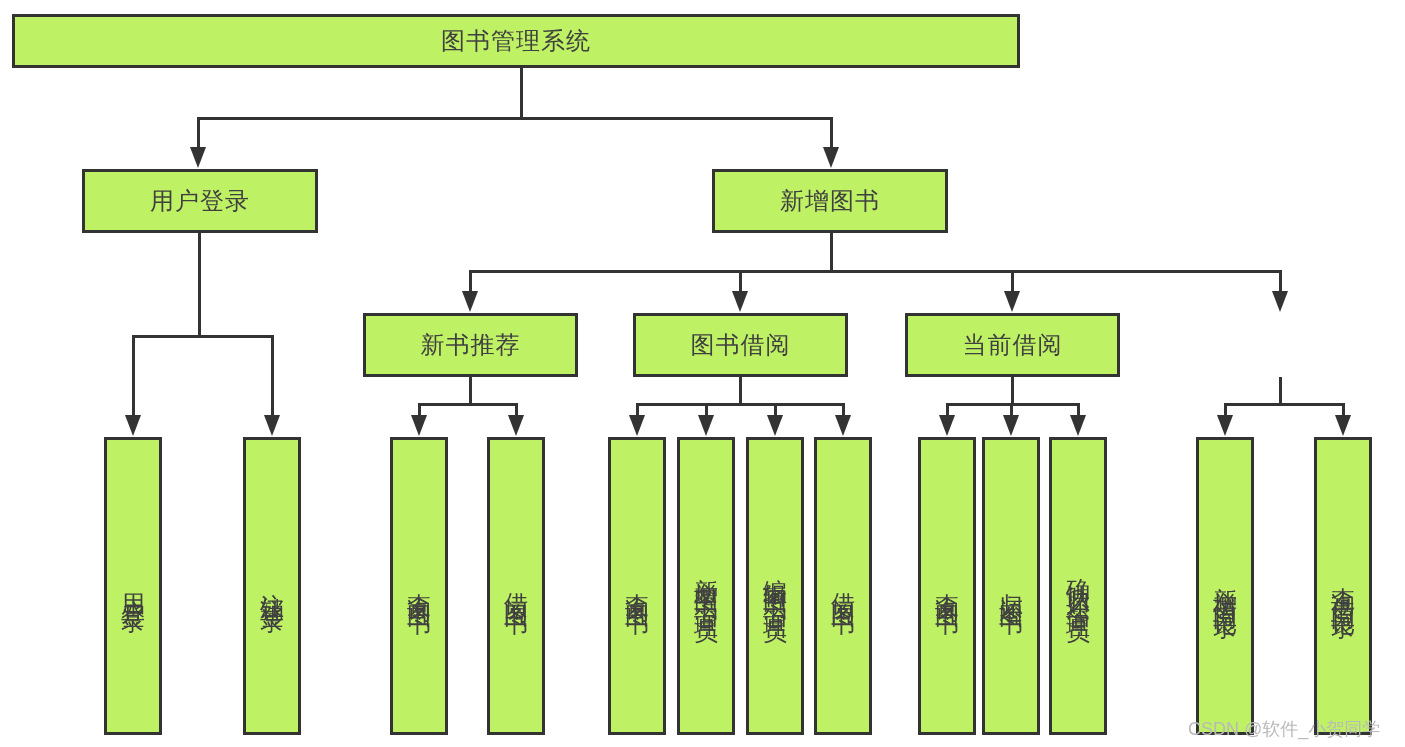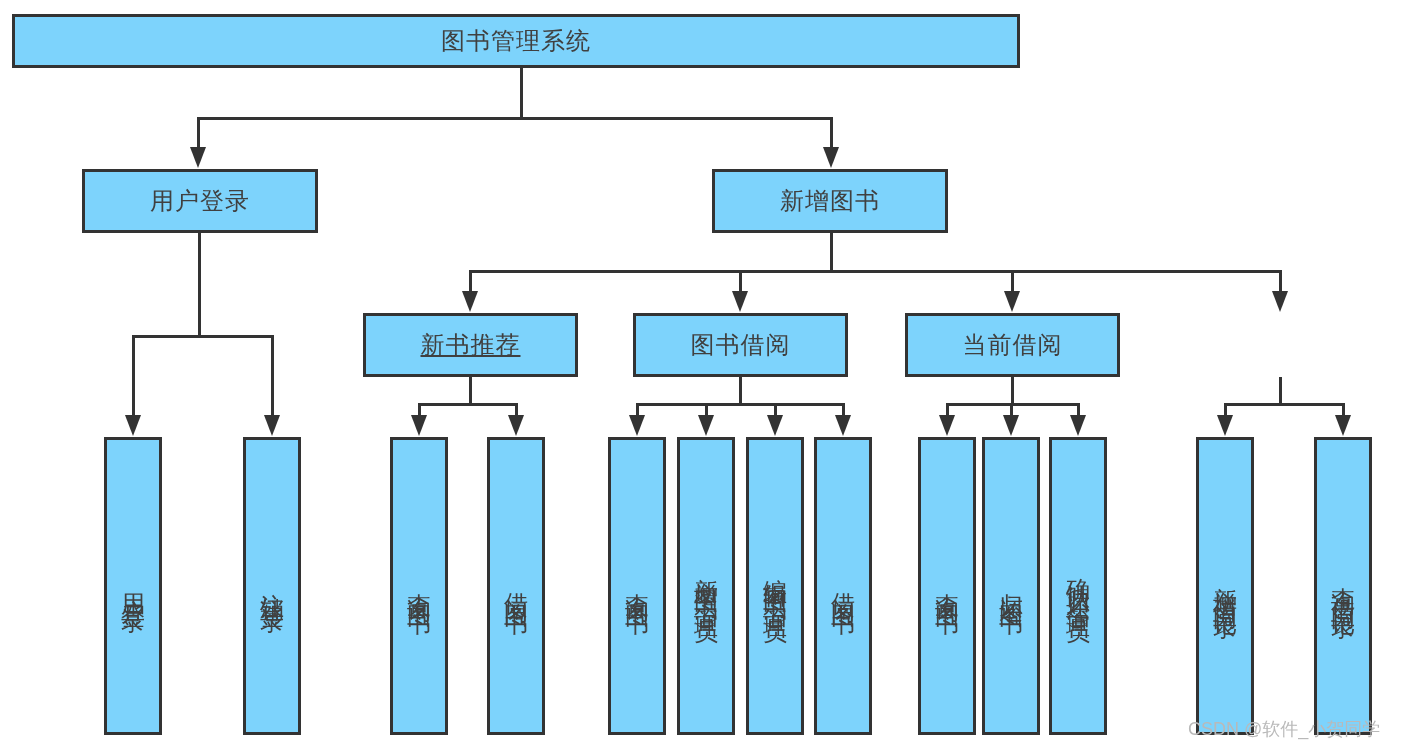--- a/index.html
+++ b/index.html
@@ -1,21 +1,21 @@
 <!DOCTYPE html>
 <html><head>
 <meta charset="utf-8">
 <style>
   html,body{margin:0;padding:0;background:#ffffff;}
   #stage{
     position:relative;width:1405px;height:747px;background:#ffffff;
     font-family:"Liberation Sans","DejaVu Sans",sans-serif;overflow:hidden;
   }
   .box{
-    position:absolute;box-sizing:border-box;border:3px solid #333333;background:#7dd3fc;
+    position:absolute;box-sizing:border-box;border:3px solid #333333;background:#bef264;
     display:flex;align-items:center;justify-content:center;
     color:#404040;font-size:24px;letter-spacing:1px;
   }
   .vbox span{
     writing-mode:vertical-rl;text-orientation:mixed;
     font-size:24px;letter-spacing:6px;line-height:1;
   }
   .hl{position:absolute;height:3px;background:#333333;}
   .vl{position:absolute;width:3px;background:#333333;}
   .tri{
@@ -38,21 +38,21 @@
   </div>
 
   <div class="box" style="left:82px;top:169px;width:236px;height:64px;">
     <span>用户登录</span>
   </div>
 
   <div class="box" style="left:712px;top:169px;width:236px;height:64px;">
     <span>新增图书</span>
   </div>
 
-  <div class="box" style="left:363px;top:313px;width:215px;height:64px;text-decoration:underline;">
+  <div class="box" style="left:363px;top:313px;width:215px;height:64px;">
     <span>新书推荐</span>
   </div>
 
   <div class="box" style="left:633px;top:313px;width:215px;height:64px;">
     <span>图书借阅</span>
   </div>
 
   <div class="box" style="left:905px;top:313px;width:215px;height:64px;">
     <span>当前借阅</span>
   </div>

